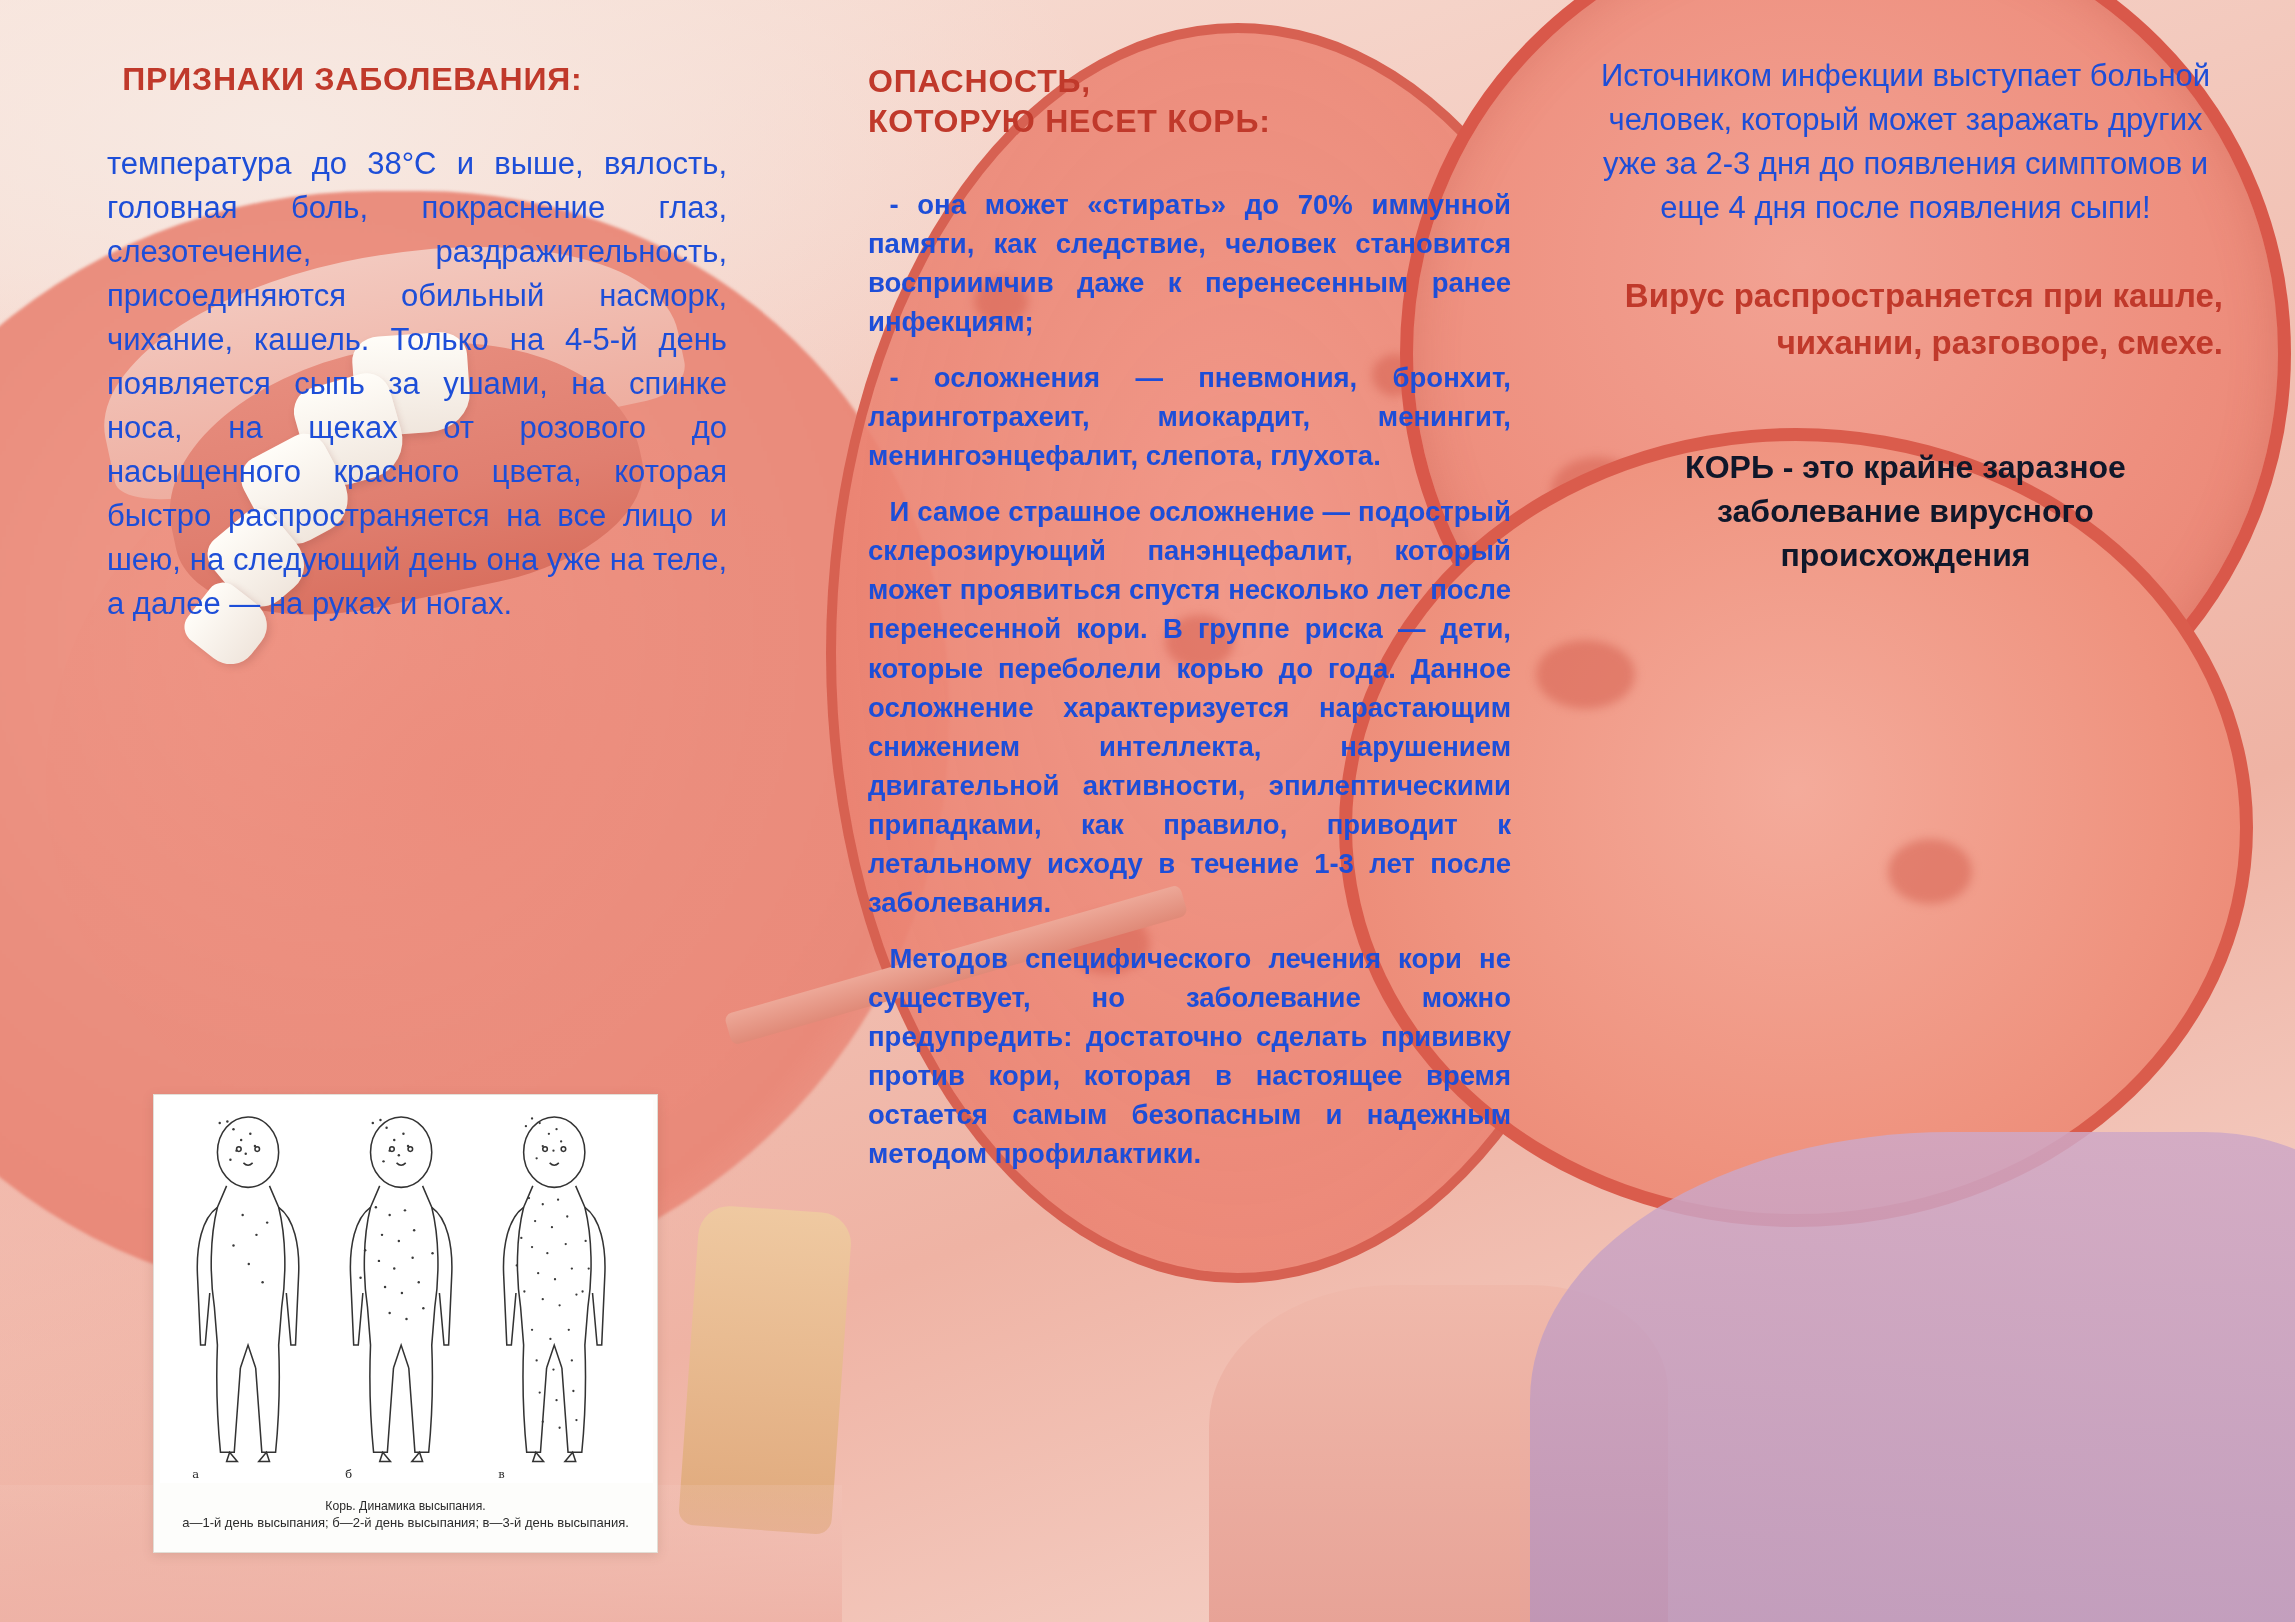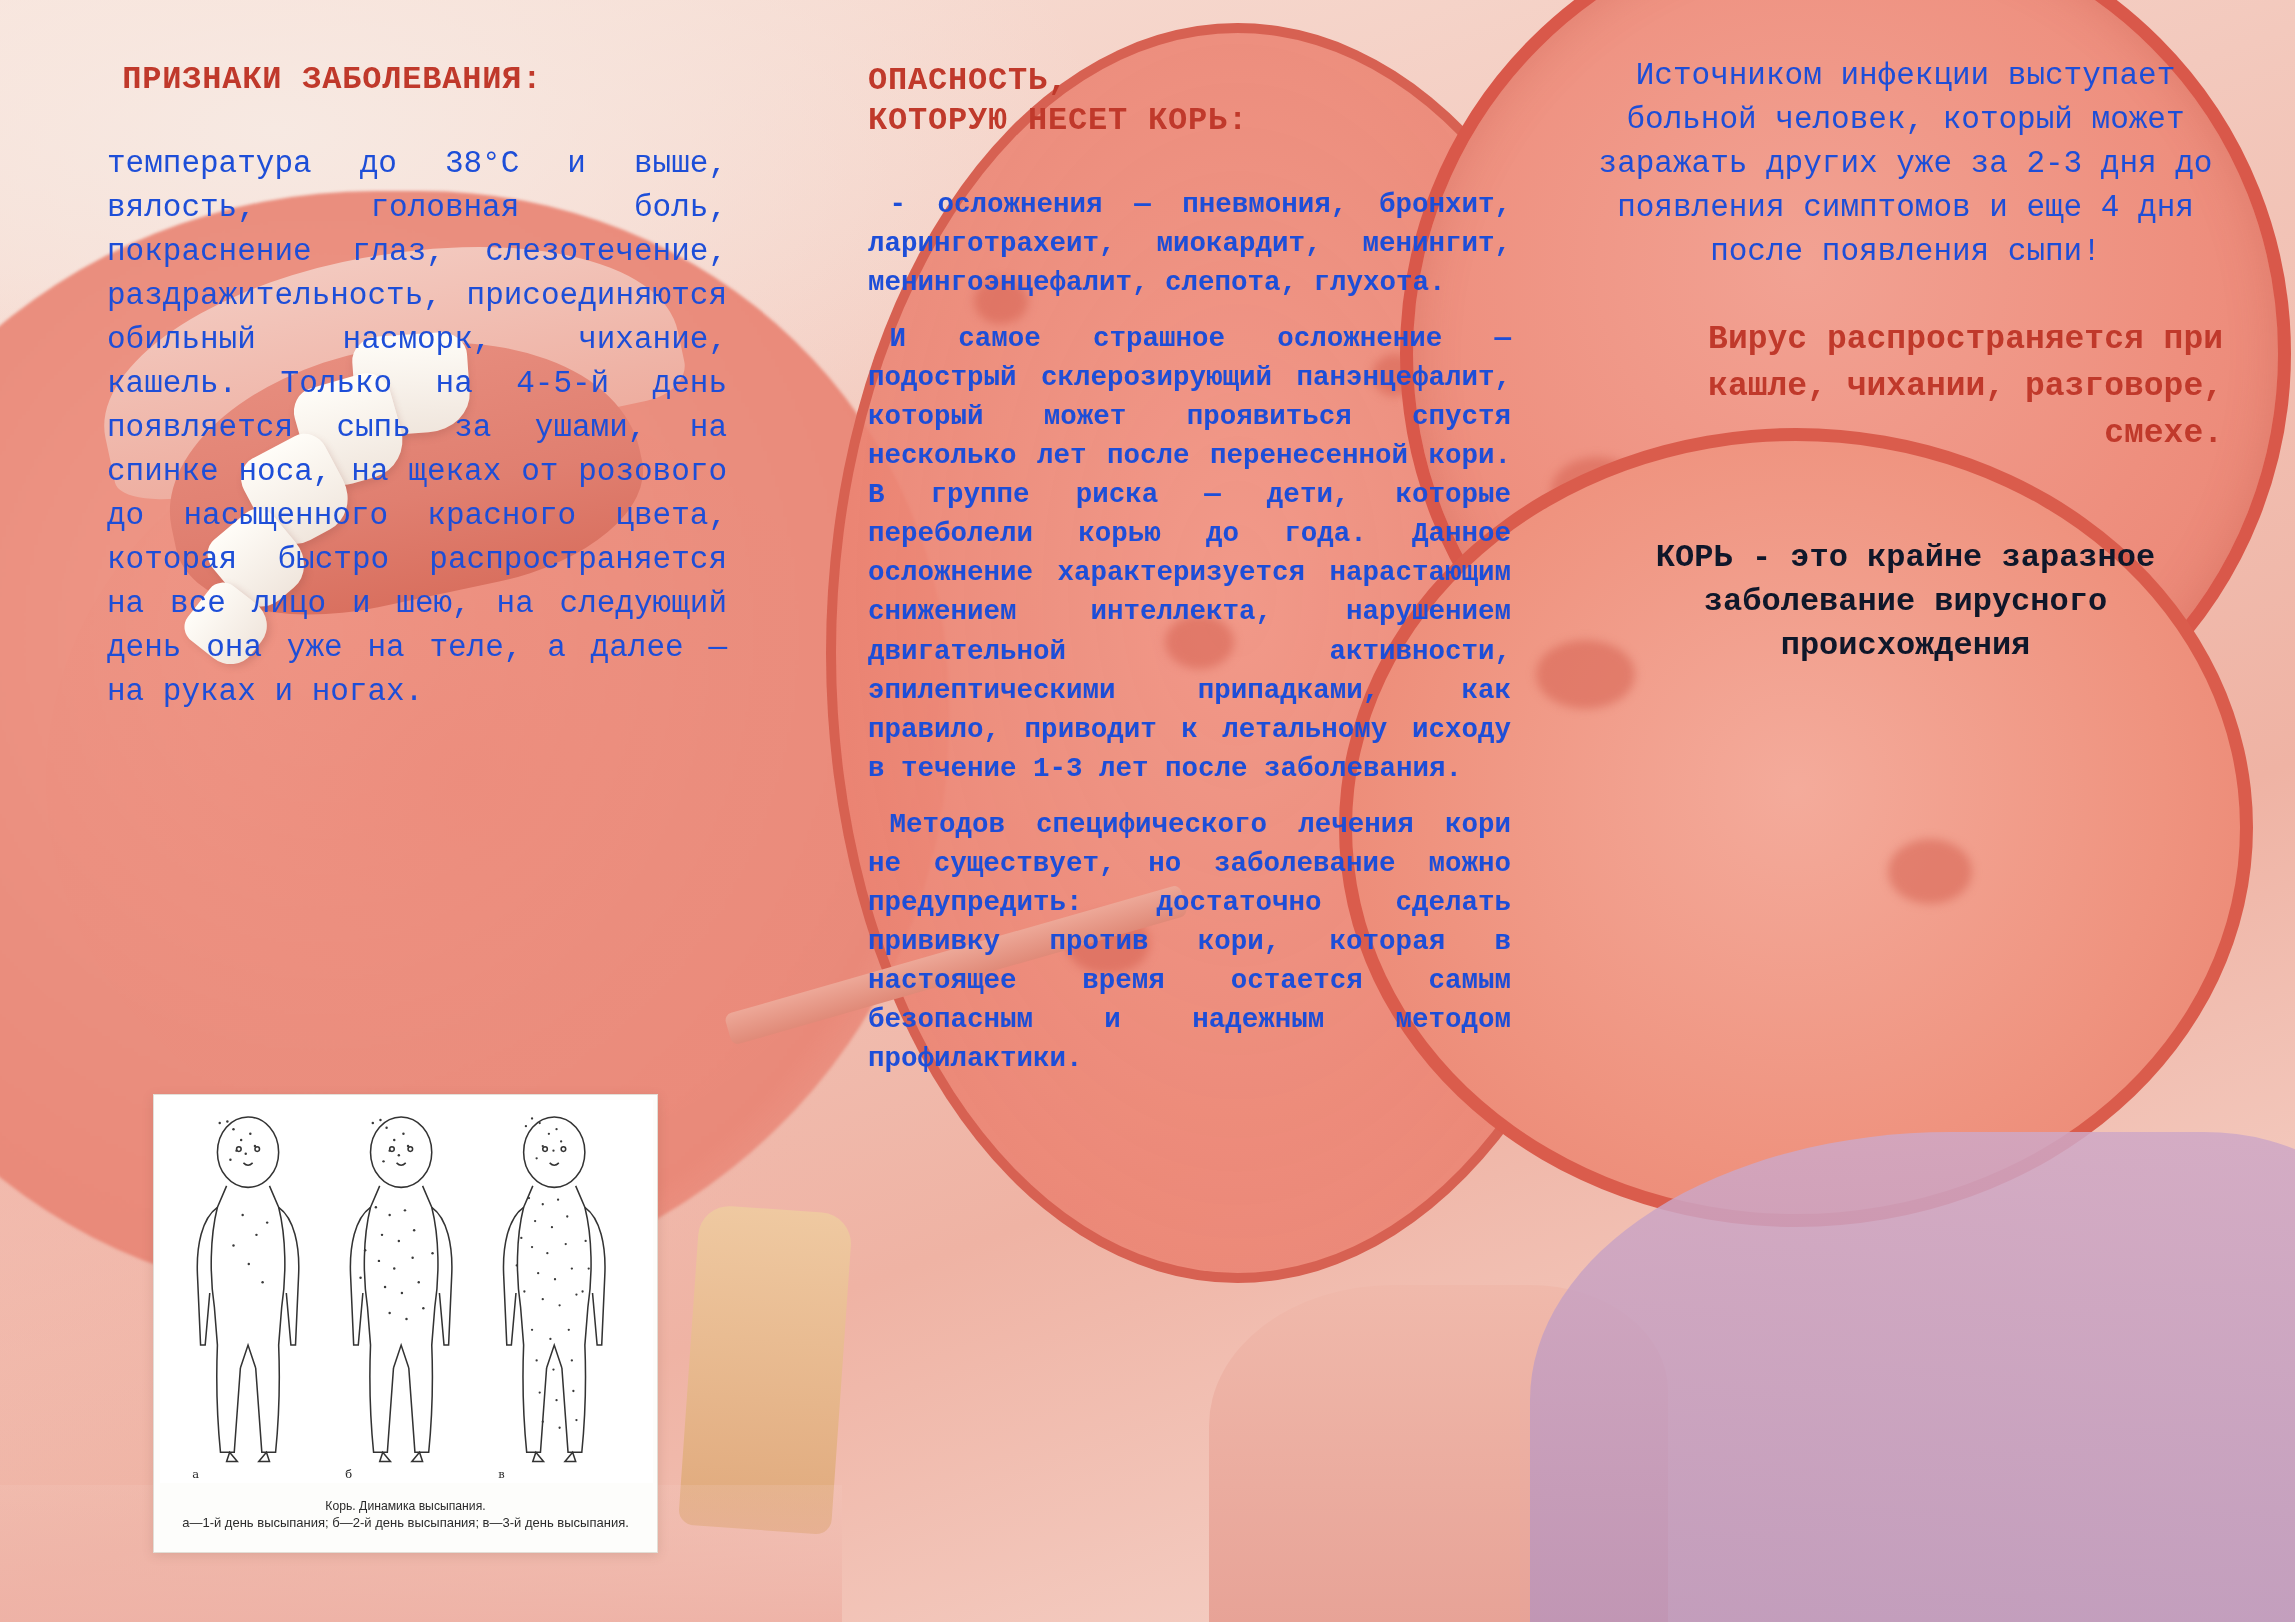--- a/index.html
+++ b/index.html
@@ -102,21 +102,21 @@
     background:linear-gradient(180deg,#f0b9ab 0%,#e7a296 100%);
     border-radius:40% 30% 0 0;
   }
   .bottom-strip{
     position:absolute;left:0;bottom:0;width:842px;height:138px;
     background:linear-gradient(180deg,rgba(244,205,195,.2),rgba(238,178,166,.9));
   }
 
   
   .content{position:absolute;inset:0;}
-  .col{position:absolute;font-family:Liberation Mono, monospace;}
+  .col{position:absolute;}
   .col-left{left:107px;top:61px;width:620px;}
   .col-mid{left:868px;top:61px;width:643px;}
   .col-right{left:1588px;top:54px;width:635px;}
 
   h2.heading{
     margin:0 0 44px 0;
     color:#c0392b;
     font-size:32px;
     font-weight:700;
     letter-spacing:0.8px;
@@ -361,20 +361,21 @@
       <div class="cap-title">Корь. Динамика высыпания.</div>
       <div class="cap-sub">а—1-й день высыпания; б—2-й день высыпания; в—3-й день высыпания.</div>
     </div>
   </div>
 
   <div class="col col-mid">
     <h2 class="heading heading-2line">
       <span>ОПАСНОСТЬ,</span><br>
       <span>КОТОРУЮ НЕСЕТ КОРЬ:</span>
     </h2>
+    <p class="body">- она может «стирать» до 70% иммунной памяти, как следствие, человек становится восприимчив даже к перенесенным ранее инфекциям;</p>
     <p class="body">- осложнения — пневмония, бронхит, ларинготрахеит, миокардит, менингит, менингоэнцефалит, слепота, глухота.</p>
     <p class="body">И самое страшное осложнение — подострый склерозирующий панэнцефалит, который может проявиться спустя несколько лет после перенесенной кори. В группе риска — дети, которые переболели корью до года. Данное осложнение характеризуется нарастающим снижением интеллекта, нарушением двигательной активности, эпилептическими припадками, как правило, приводит к летальному исходу в течение 1-3 лет после заболевания.</p>
     <p class="body">Методов специфического лечения кори не существует, но заболевание можно предупредить: достаточно сделать прививку против кори, которая в настоящее время остается самым безопасным и надежным методом профилактики.</p>
   </div>
 
   <div class="col col-right">
     <p class="body">Источником инфекции выступает больной человек, который может заражать других уже за 2-3 дня до появления симптомов и еще 4 дня после появления сыпи!</p>
     <div class="spacer"></div>
     <p class="accent">Вирус распространяется при кашле, чихании, разговоре, смехе.</p>
     <div class="spacer"></div>

